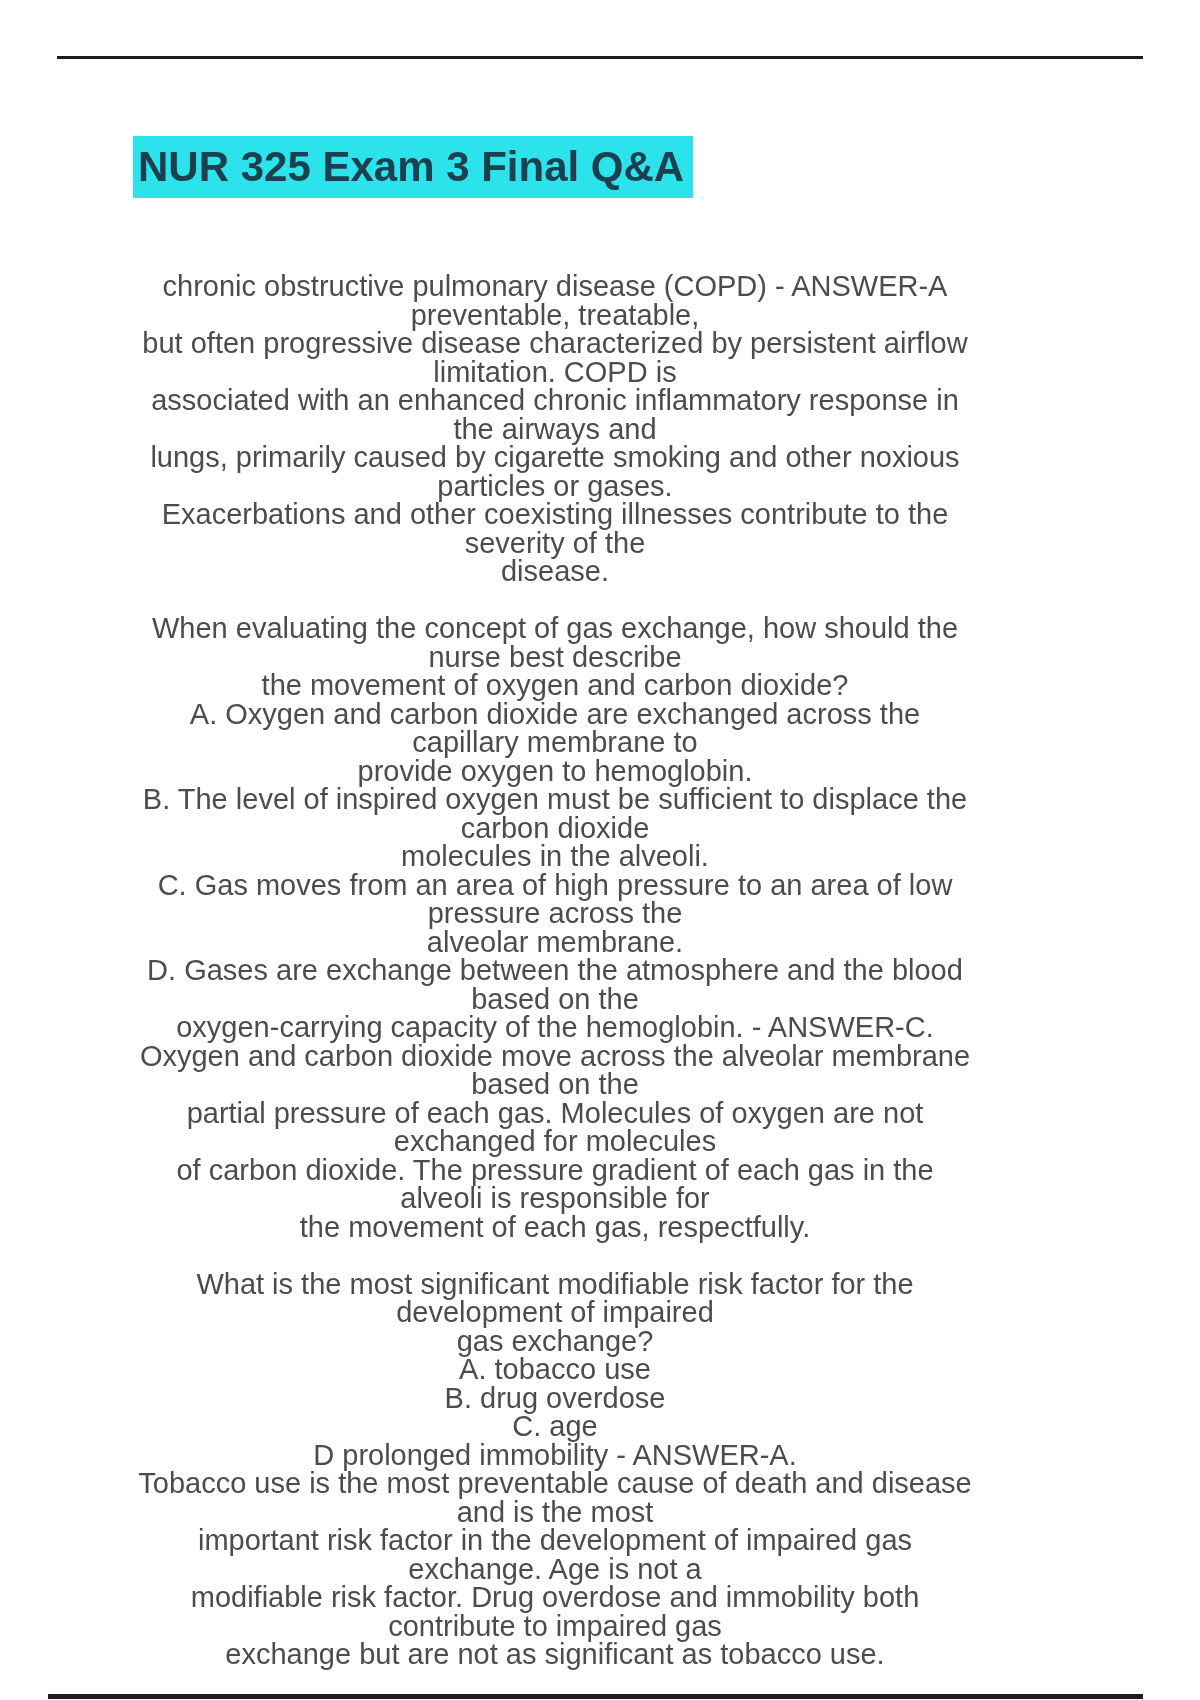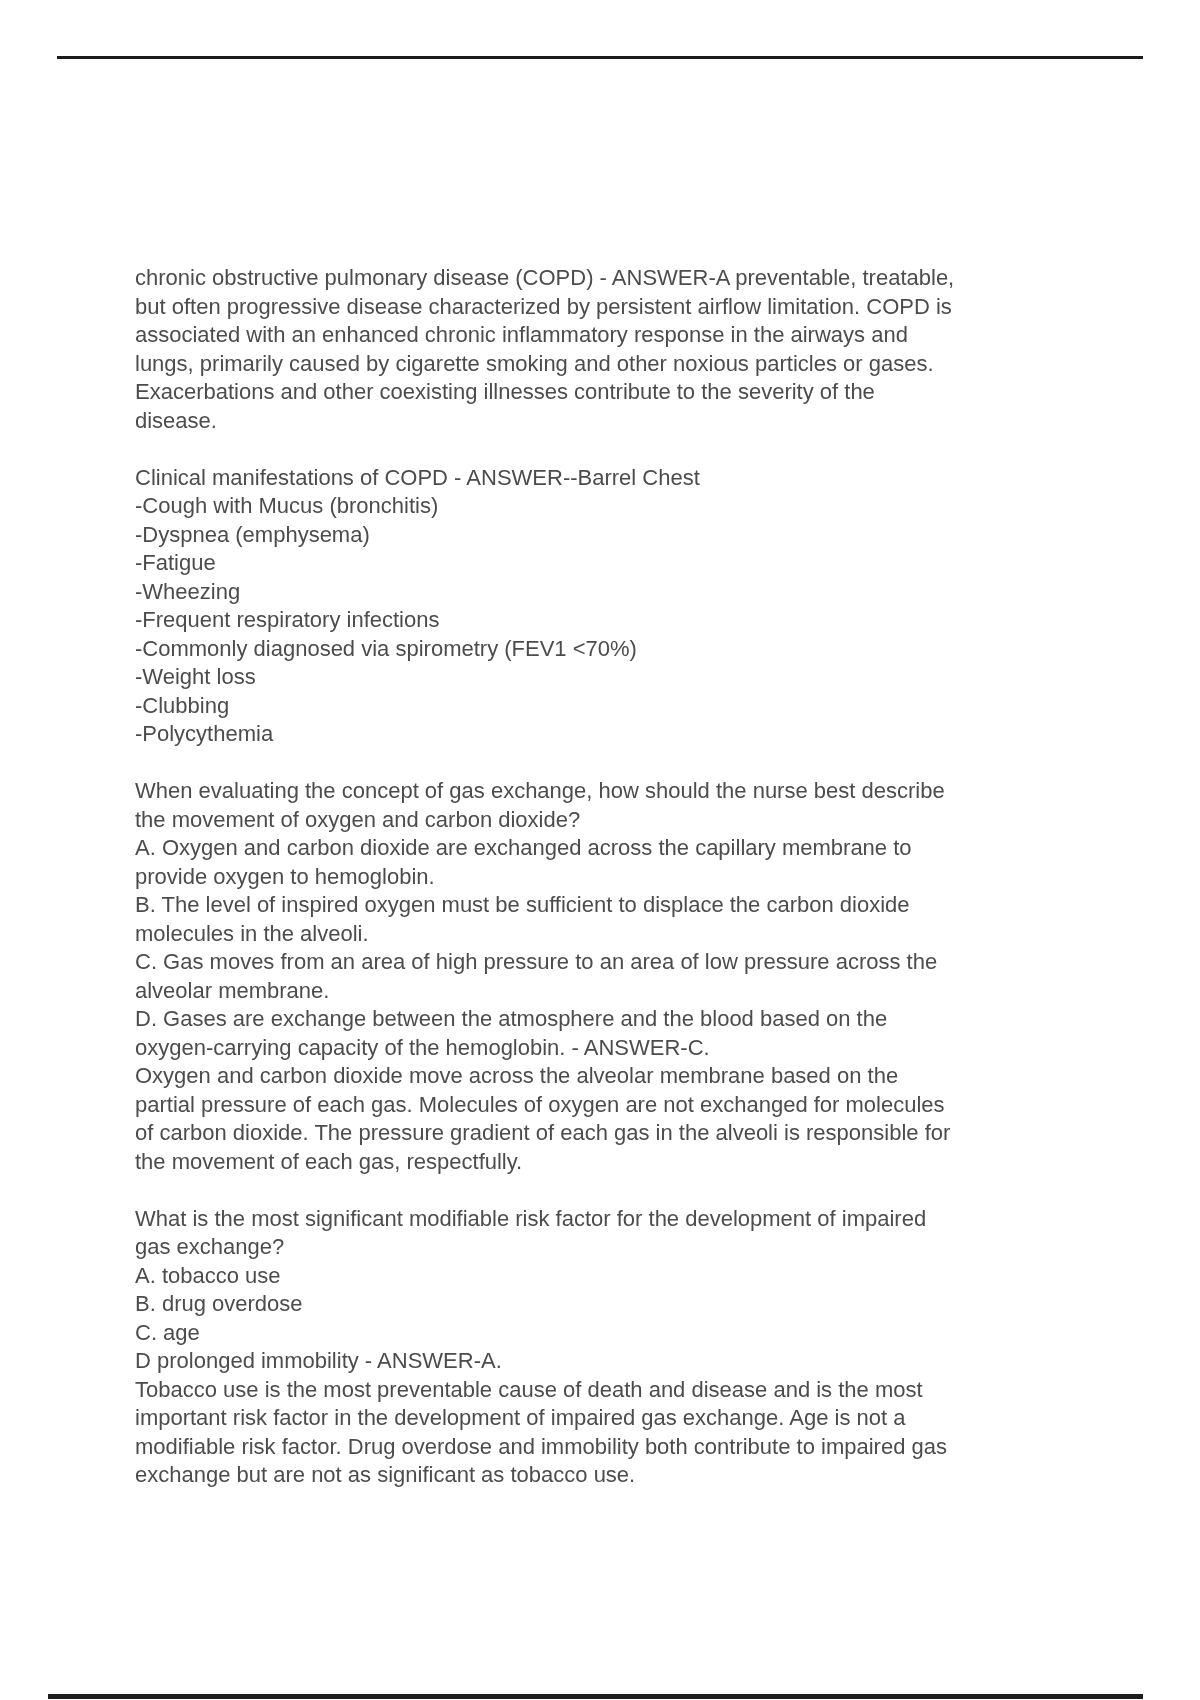--- a/index.html
+++ b/index.html
@@ -43,57 +43,51 @@
     font-family: "Liberation Sans", sans-serif;
     font-weight: 700;
     font-size: 42px;
     line-height: 62px;
     padding: 0 9px 0 5px;
     white-space: nowrap;
   }
   .content {
     position: absolute;
     left: 135px;
-    top: 264px;
+    top: 272px;
     width: 840px;
     font-family: "Liberation Sans", sans-serif;
-    font-size: 22px;
+    font-size: 29px;
     line-height: 28.5px;
     color: var(--body-text, #4c4c4c);
+    text-align: center;
   }
   .qa-block {
     white-space: pre-line;
     margin: 0 0 28.5px 0;
   }
 </style>
 </head>
 <body>
 
 <div class="page">
 
   <div class="rule rule-top"></div>
 
+  <div class="title-wrap">
+    <span class="title-highlight">NUR 325 Exam 3 Final Q&amp;A</span>
+  </div>
 
   <div class="content">
     <div class="qa-block">chronic obstructive pulmonary disease (COPD) - ANSWER-A preventable, treatable,
 but often progressive disease characterized by persistent airflow limitation. COPD is
 associated with an enhanced chronic inflammatory response in the airways and
 lungs, primarily caused by cigarette smoking and other noxious particles or gases.
 Exacerbations and other coexisting illnesses contribute to the severity of the
 disease.</div>
-    <div class="qa-block">Clinical manifestations of COPD - ANSWER--Barrel Chest
--Cough with Mucus (bronchitis)
--Dyspnea (emphysema)
--Fatigue
--Wheezing
--Frequent respiratory infections
--Commonly diagnosed via spirometry (FEV1 &lt;70%)
--Weight loss
--Clubbing
--Polycythemia</div>
     <div class="qa-block">When evaluating the concept of gas exchange, how should the nurse best describe
 the movement of oxygen and carbon dioxide?
 A. Oxygen and carbon dioxide are exchanged across the capillary membrane to
 provide oxygen to hemoglobin.
 B. The level of inspired oxygen must be sufficient to displace the carbon dioxide
 molecules in the alveoli.
 C. Gas moves from an area of high pressure to an area of low pressure across the
 alveolar membrane.
 D. Gases are exchange between the atmosphere and the blood based on the
 oxygen-carrying capacity of the hemoglobin. - ANSWER-C.

